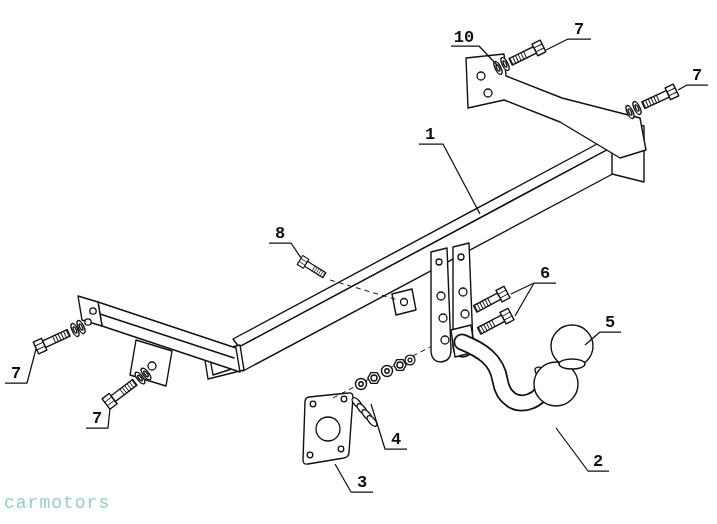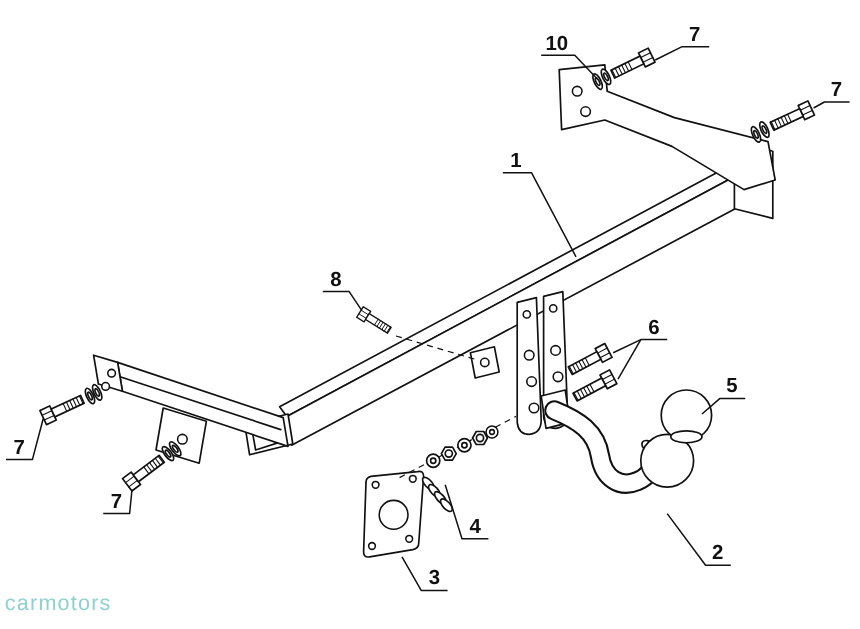--- a/index.html
+++ b/index.html
@@ -1,17 +1,17 @@
 <!DOCTYPE html>
 <html><head>
 <meta charset="utf-8">
 <style>
   html,body{margin:0;padding:0;background:#ffffff;}
   .stage{position:relative;width:717px;height:524px;background:#ffffff;overflow:hidden;
-         font-family:Liberation Sans, sans-serif;}
+         font-family:Liberation Mono, monospace;}
   svg{display:block;}
   .ln{fill:none;stroke:#111111;stroke-width:1.4;stroke-linejoin:round;stroke-linecap:round;}
   .thin{stroke-width:0.9;}
   .solid{fill:#ffffff;stroke:#111111;stroke-width:1.4;stroke-linejoin:round;}
   .hole{fill:#ffffff;stroke:#111111;stroke-width:1.3;}
   .leader{fill:none;stroke:#111111;stroke-width:1.25;stroke-linejoin:round;}
   .dash{fill:none;stroke:#111111;stroke-width:1;stroke-dasharray:5 4;}
   .callout{font-size:17px;font-weight:bold;fill:#111111;text-anchor:middle;}
   .neckO{fill:none;stroke:#111111;stroke-width:17;stroke-linecap:round;}
   .neckI{fill:none;stroke:#ffffff;stroke-width:13.5;stroke-linecap:round;}

